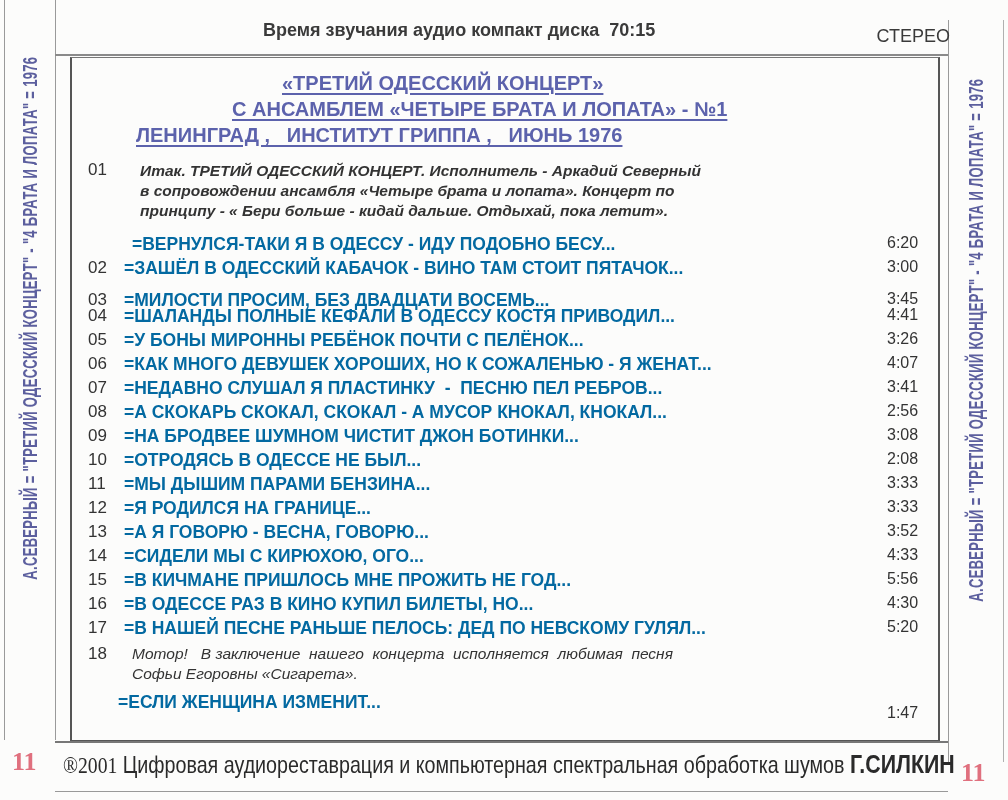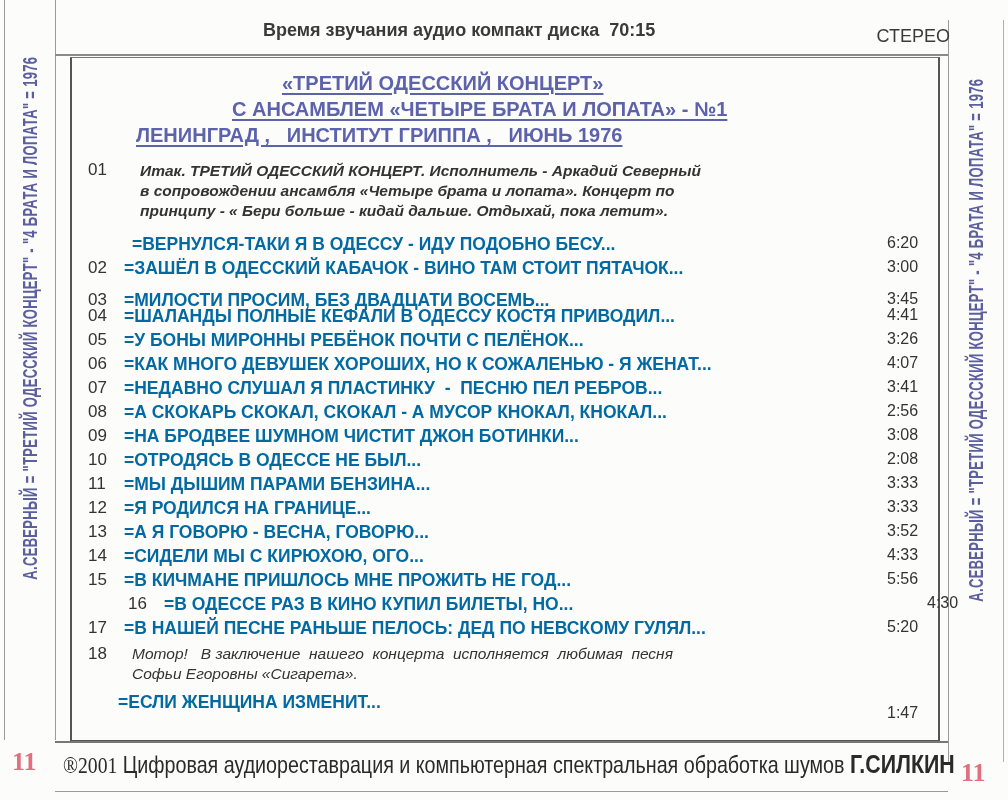--- a/index.html
+++ b/index.html
@@ -184,21 +184,21 @@
     <div class="row" style="top:488px;">
       <span class="num">14</span>
       <span class="tt">=СИДЕЛИ МЫ С КИРЮХОЮ, ОГО...</span>
       <span class="dur">4:33</span>
     </div>
     <div class="row" style="top:512px;">
       <span class="num">15</span>
       <span class="tt">=В КИЧМАНЕ ПРИШЛОСЬ МНЕ ПРОЖИТЬ НЕ ГОД...</span>
       <span class="dur">5:56</span>
     </div>
-    <div class="row" style="top:536px;margin-left:40px;">
+    <div class="row" style="top:536px;">
       <span class="num">16</span>
       <span class="tt">=В ОДЕССЕ РАЗ В КИНО КУПИЛ БИЛЕТЫ, НО...</span>
       <span class="dur">4:30</span>
     </div>
     <div class="row" style="top:560px;">
       <span class="num">17</span>
       <span class="tt">=В НАШЕЙ ПЕСНЕ РАНЬШЕ ПЕЛОСЬ: ДЕД ПО НЕВСКОМУ ГУЛЯЛ...</span>
       <span class="dur">5:20</span>
     </div>
 

